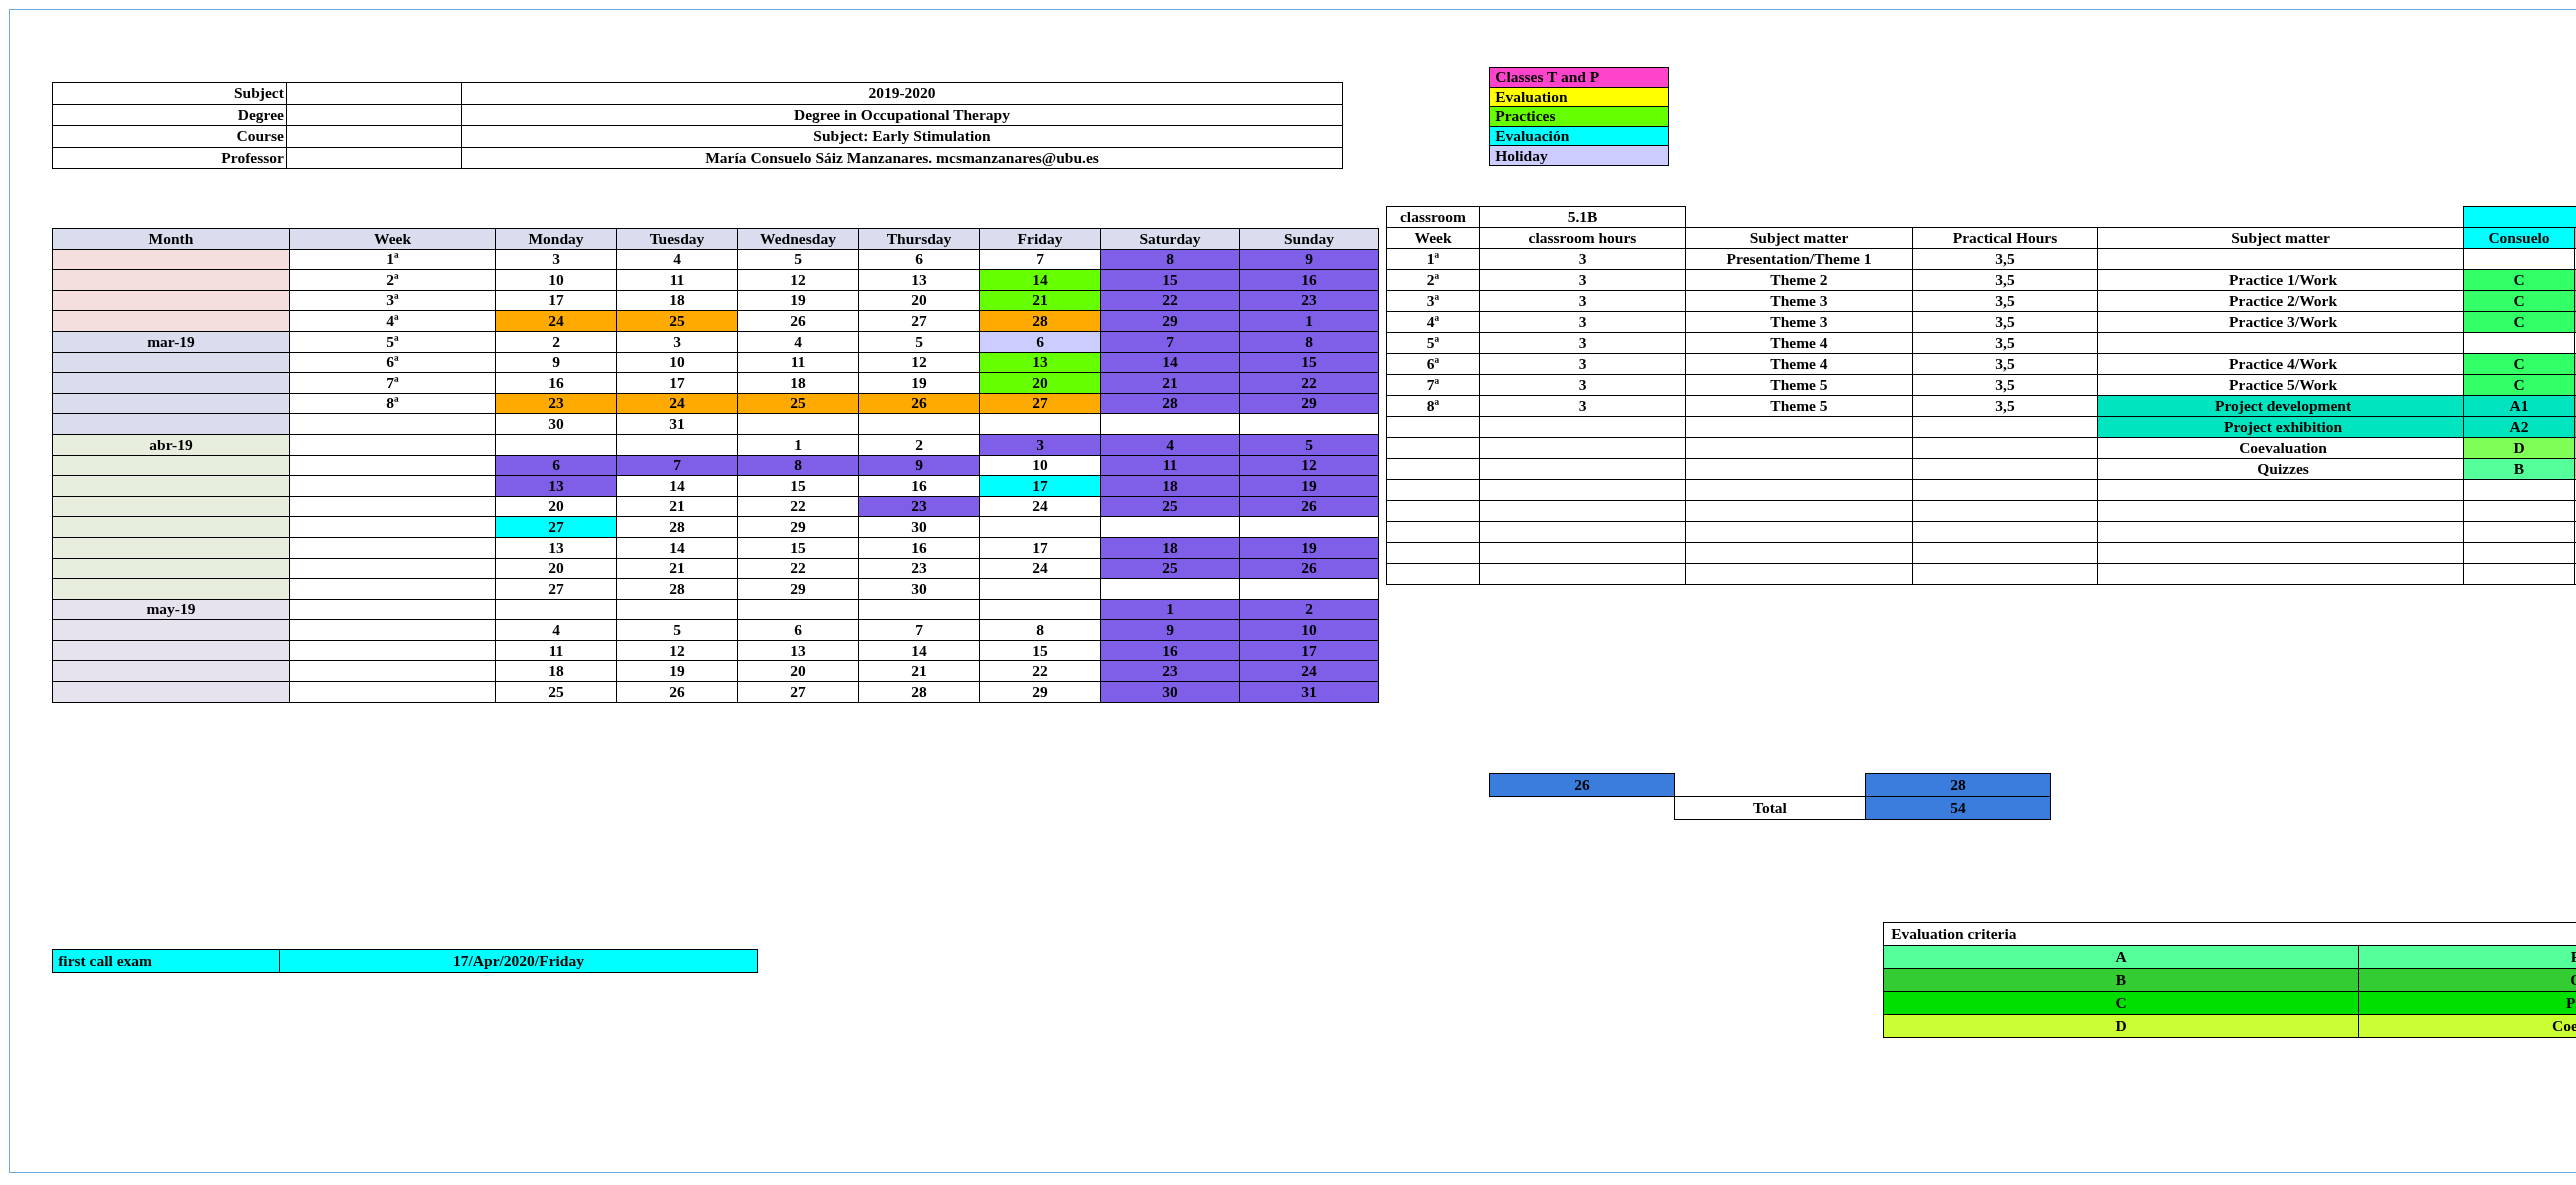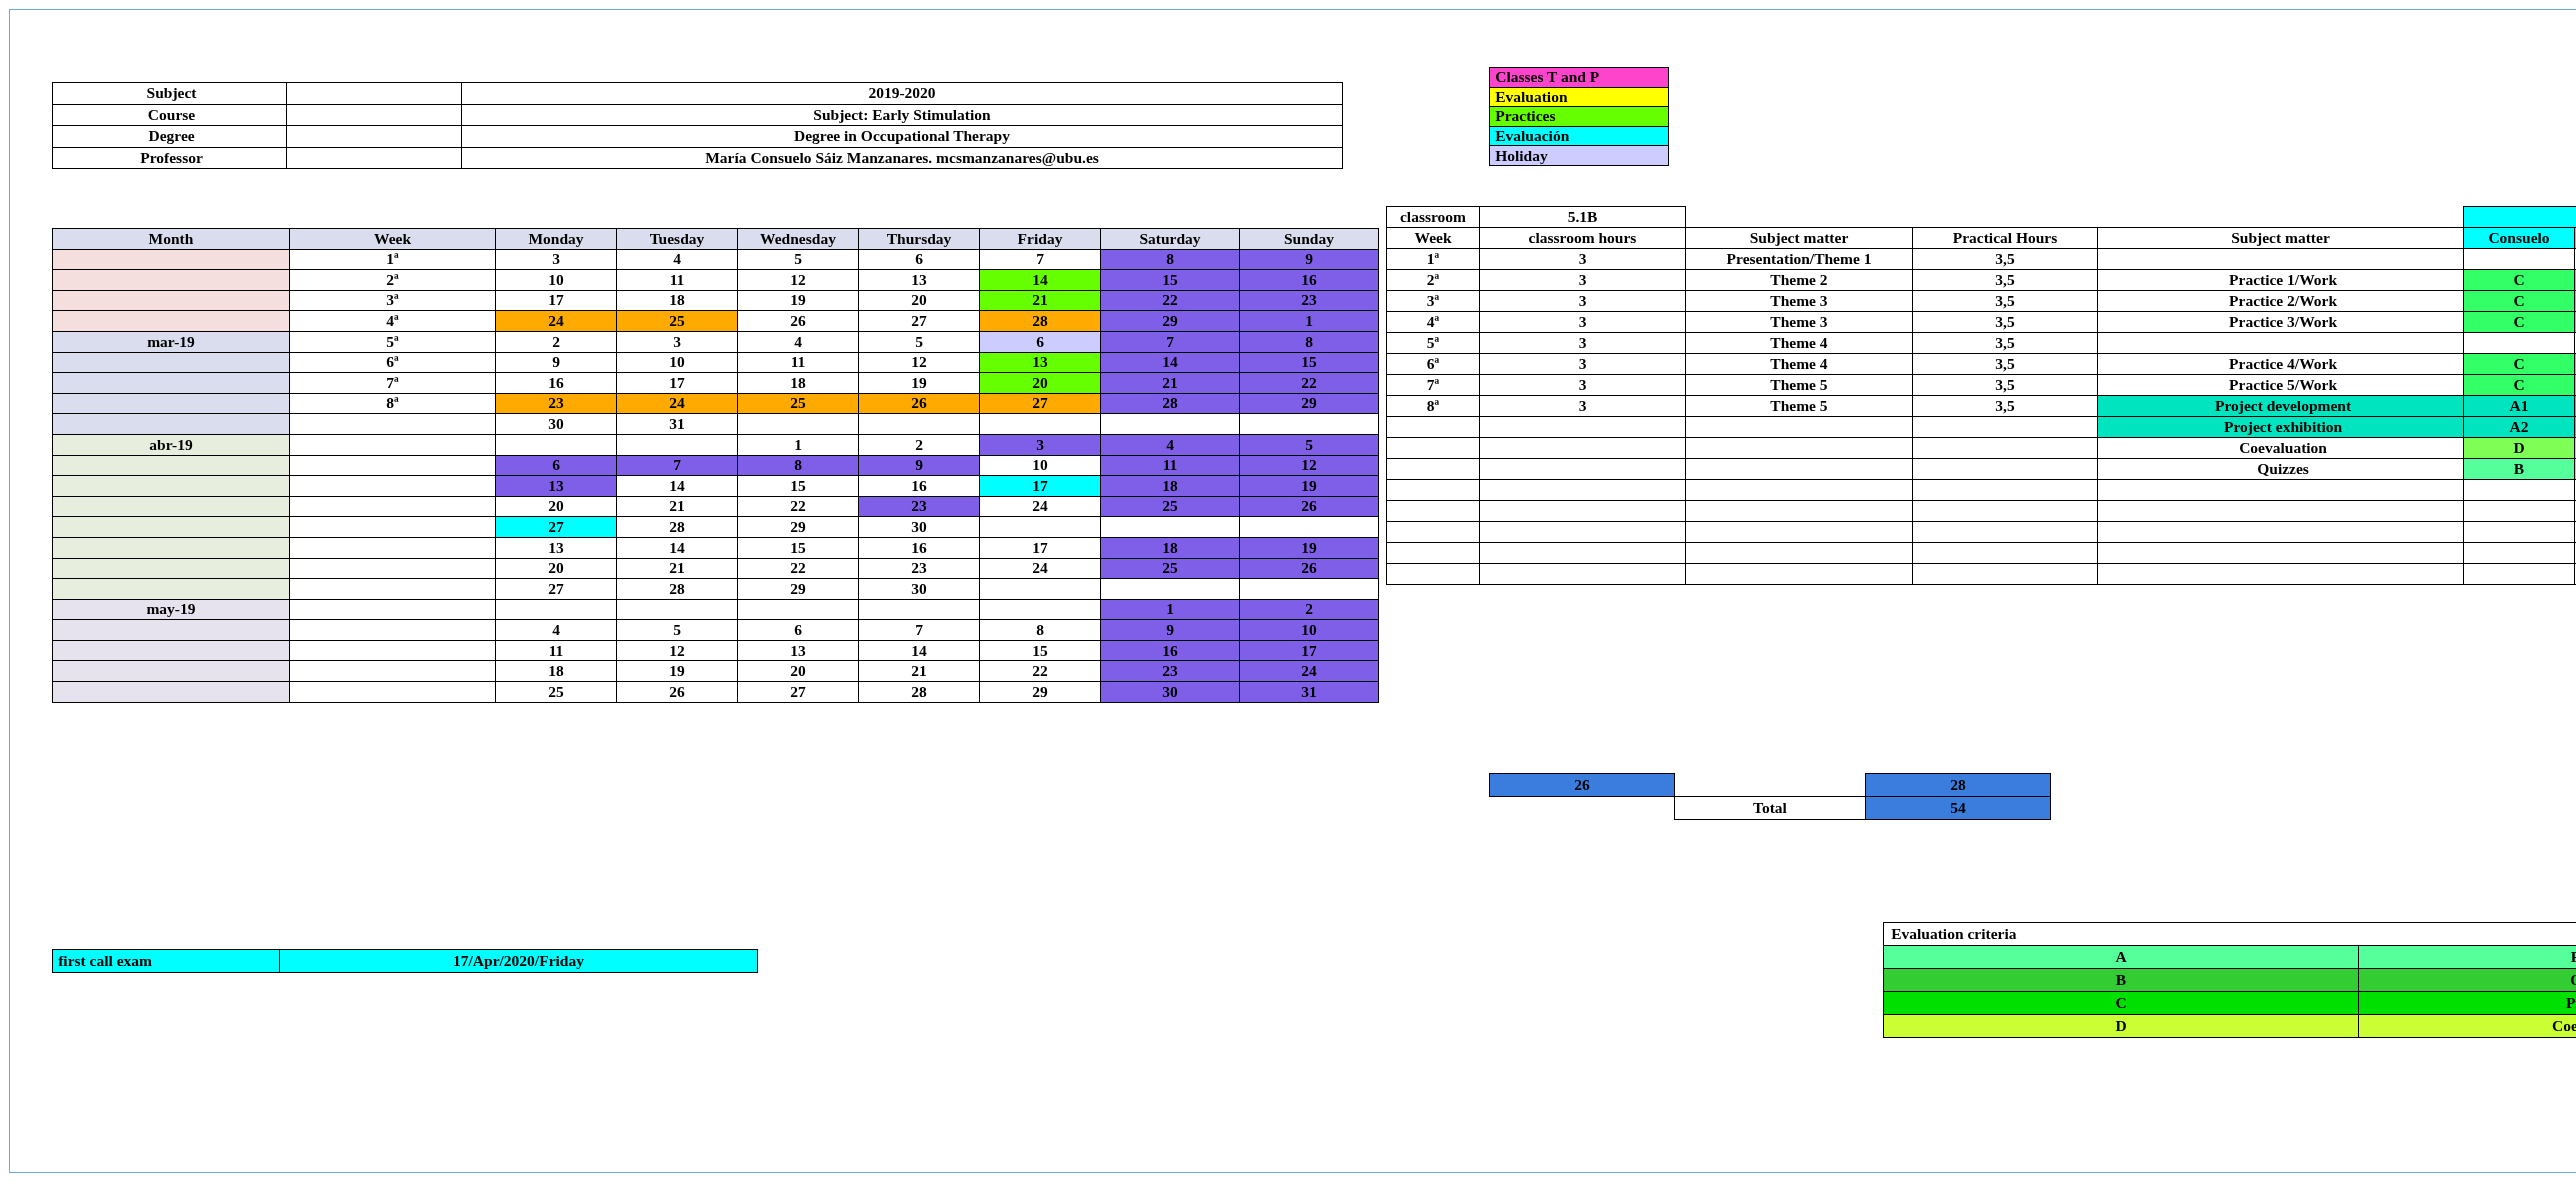--- a/index.html
+++ b/index.html
@@ -43,21 +43,21 @@
   }
 
   
   #header-table {
     position: absolute;
     left: 52px;
     top: 82px;
     width: 1291px;
   }
   #header-table td { height: 21.6px; }
-  #header-table td.lbl { text-align: center; padding-left: 6.2px; width: 234px; }
+  #header-table td.lbl { text-align: right; padding-left: 6.2px; width: 234px; }
   #header-table td.blank { width: 175px; }
   #header-table td.val { text-align: center; }
 
   
   #calendar-table {
     position: absolute;
     left: 52px;
     top: 228px;
     width: 1291px;
   }
@@ -159,28 +159,28 @@
 <div class="page-frame"></div>
 
 <table id="header-table">
   <tbody>
       <tr>
     <td class="lbl">Subject</td>
     <td class="blank"></td>
     <td class="val">2019-2020</td>
   </tr>
   <tr>
+    <td class="lbl">Degree</td>
+    <td class="blank"></td>
+    <td class="val">Degree in Occupational Therapy</td>
+  </tr>
+  <tr>
     <td class="lbl">Course</td>
     <td class="blank"></td>
     <td class="val">Subject: Early Stimulation</td>
-  </tr>
-  <tr>
-    <td class="lbl">Degree</td>
-    <td class="blank"></td>
-    <td class="val">Degree in Occupational Therapy</td>
   </tr>
   <tr>
     <td class="lbl">Professor</td>
     <td class="blank"></td>
     <td class="val">María Consuelo Sáiz Manzanares. mcsmanzanares@ubu.es</td>
   </tr>
 </tbody>
   </table>
 
 <table id="calendar-table">

